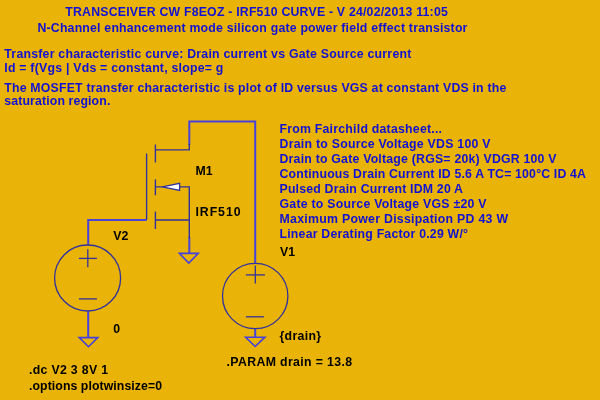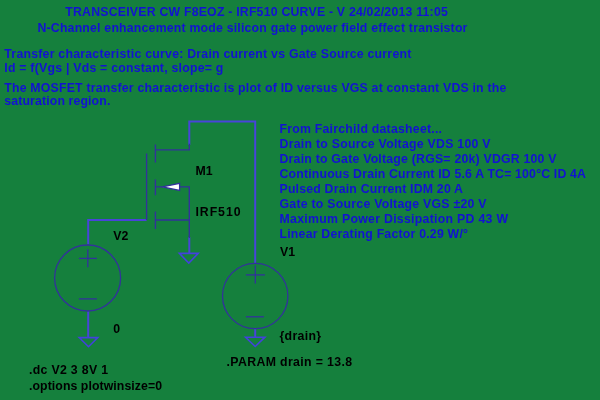--- a/index.html
+++ b/index.html
@@ -1,16 +1,16 @@
 <!DOCTYPE html>
 <html><head>
 <meta charset="utf-8">
 <style>
   html,body{margin:0;padding:0;background:#fff;}
-  #page{position:relative;width:600px;height:400px;background:#15803d;overflow:hidden;}
+  #page{position:relative;width:600px;height:400px;background:#eab308;overflow:hidden;}
   svg text{font-family:"Liberation Sans",sans-serif;font-weight:bold;}
   .bl{fill:#1212d2;}
   .bk{fill:#000000;}
 </style>
 </head>
 <body>
 <div id="page">
 <svg width="600" height="400" viewBox="0 0 600 400">
 
   <g stroke="#4844d9" stroke-width="2" fill="none">

